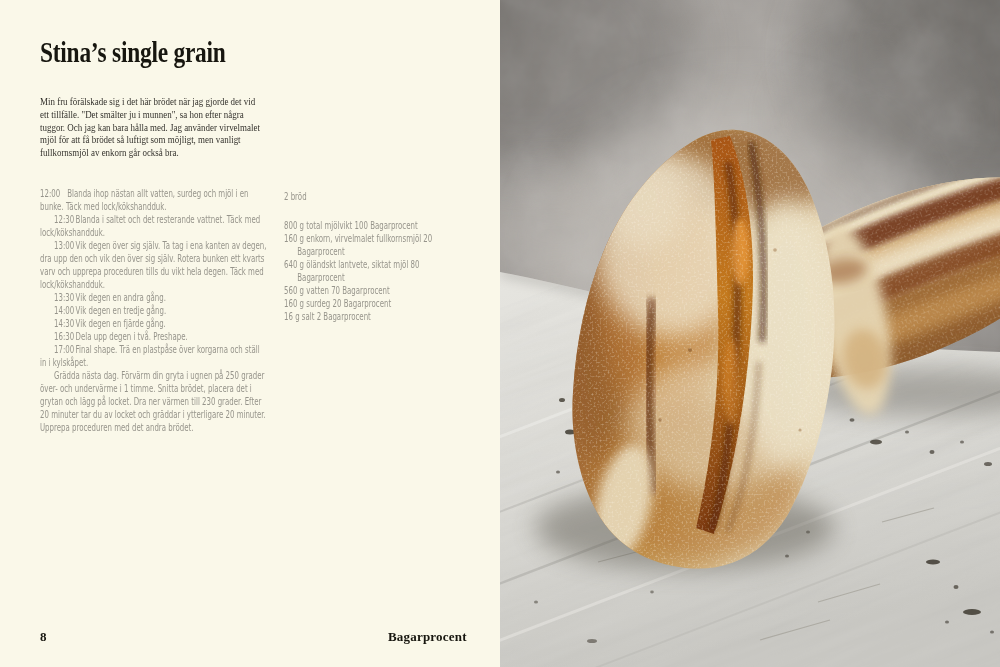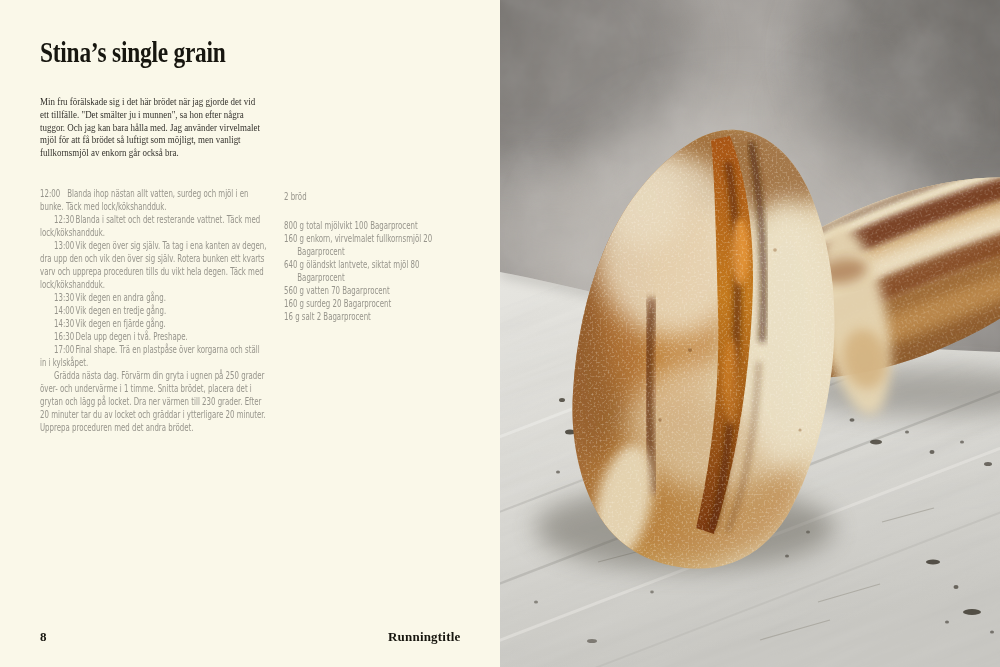--- a/index.html
+++ b/index.html
@@ -72,21 +72,21 @@
       <div class="inglist">
           <p class="ing">800 g total mjölvikt 100 Bagarprocent</p>
           <p class="ing">160 g enkorn, virvelmalet fullkornsmjöl 20 Bagarprocent</p>
           <p class="ing">640 g öländskt lantvete, siktat mjöl 80 Bagarprocent</p>
           <p class="ing">560 g vatten 70 Bagarprocent</p>
           <p class="ing">160 g surdeg 20 Bagarprocent</p>
           <p class="ing">16 g salt 2 Bagarprocent</p>
         </div>
     </div>
     <div class="pagenum">8</div>
-    <div class="running">Runningtitle</div>
+    <div class="running">Bagarprocent</div>
   </section>
 
   <section class="photo-panel">
     <svg viewBox="0 0 500 667" preserveAspectRatio="xMidYMid slice" role="img" xmlns="http://www.w3.org/2000/svg" aria-label="Two rustic scored sourdough loaves dusted with flour, standing on a whitewashed wooden table against a mottled grey wall">
       <defs>
         <radialGradient id="gWall" cx="45%" cy="35%" r="80%">
           <stop offset="0" stop-color="#b6b2ad"></stop>
             <stop offset="0.5" stop-color="#a29e9a"></stop>
             <stop offset="1" stop-color="#6e6b68"></stop>
         </radialGradient>

